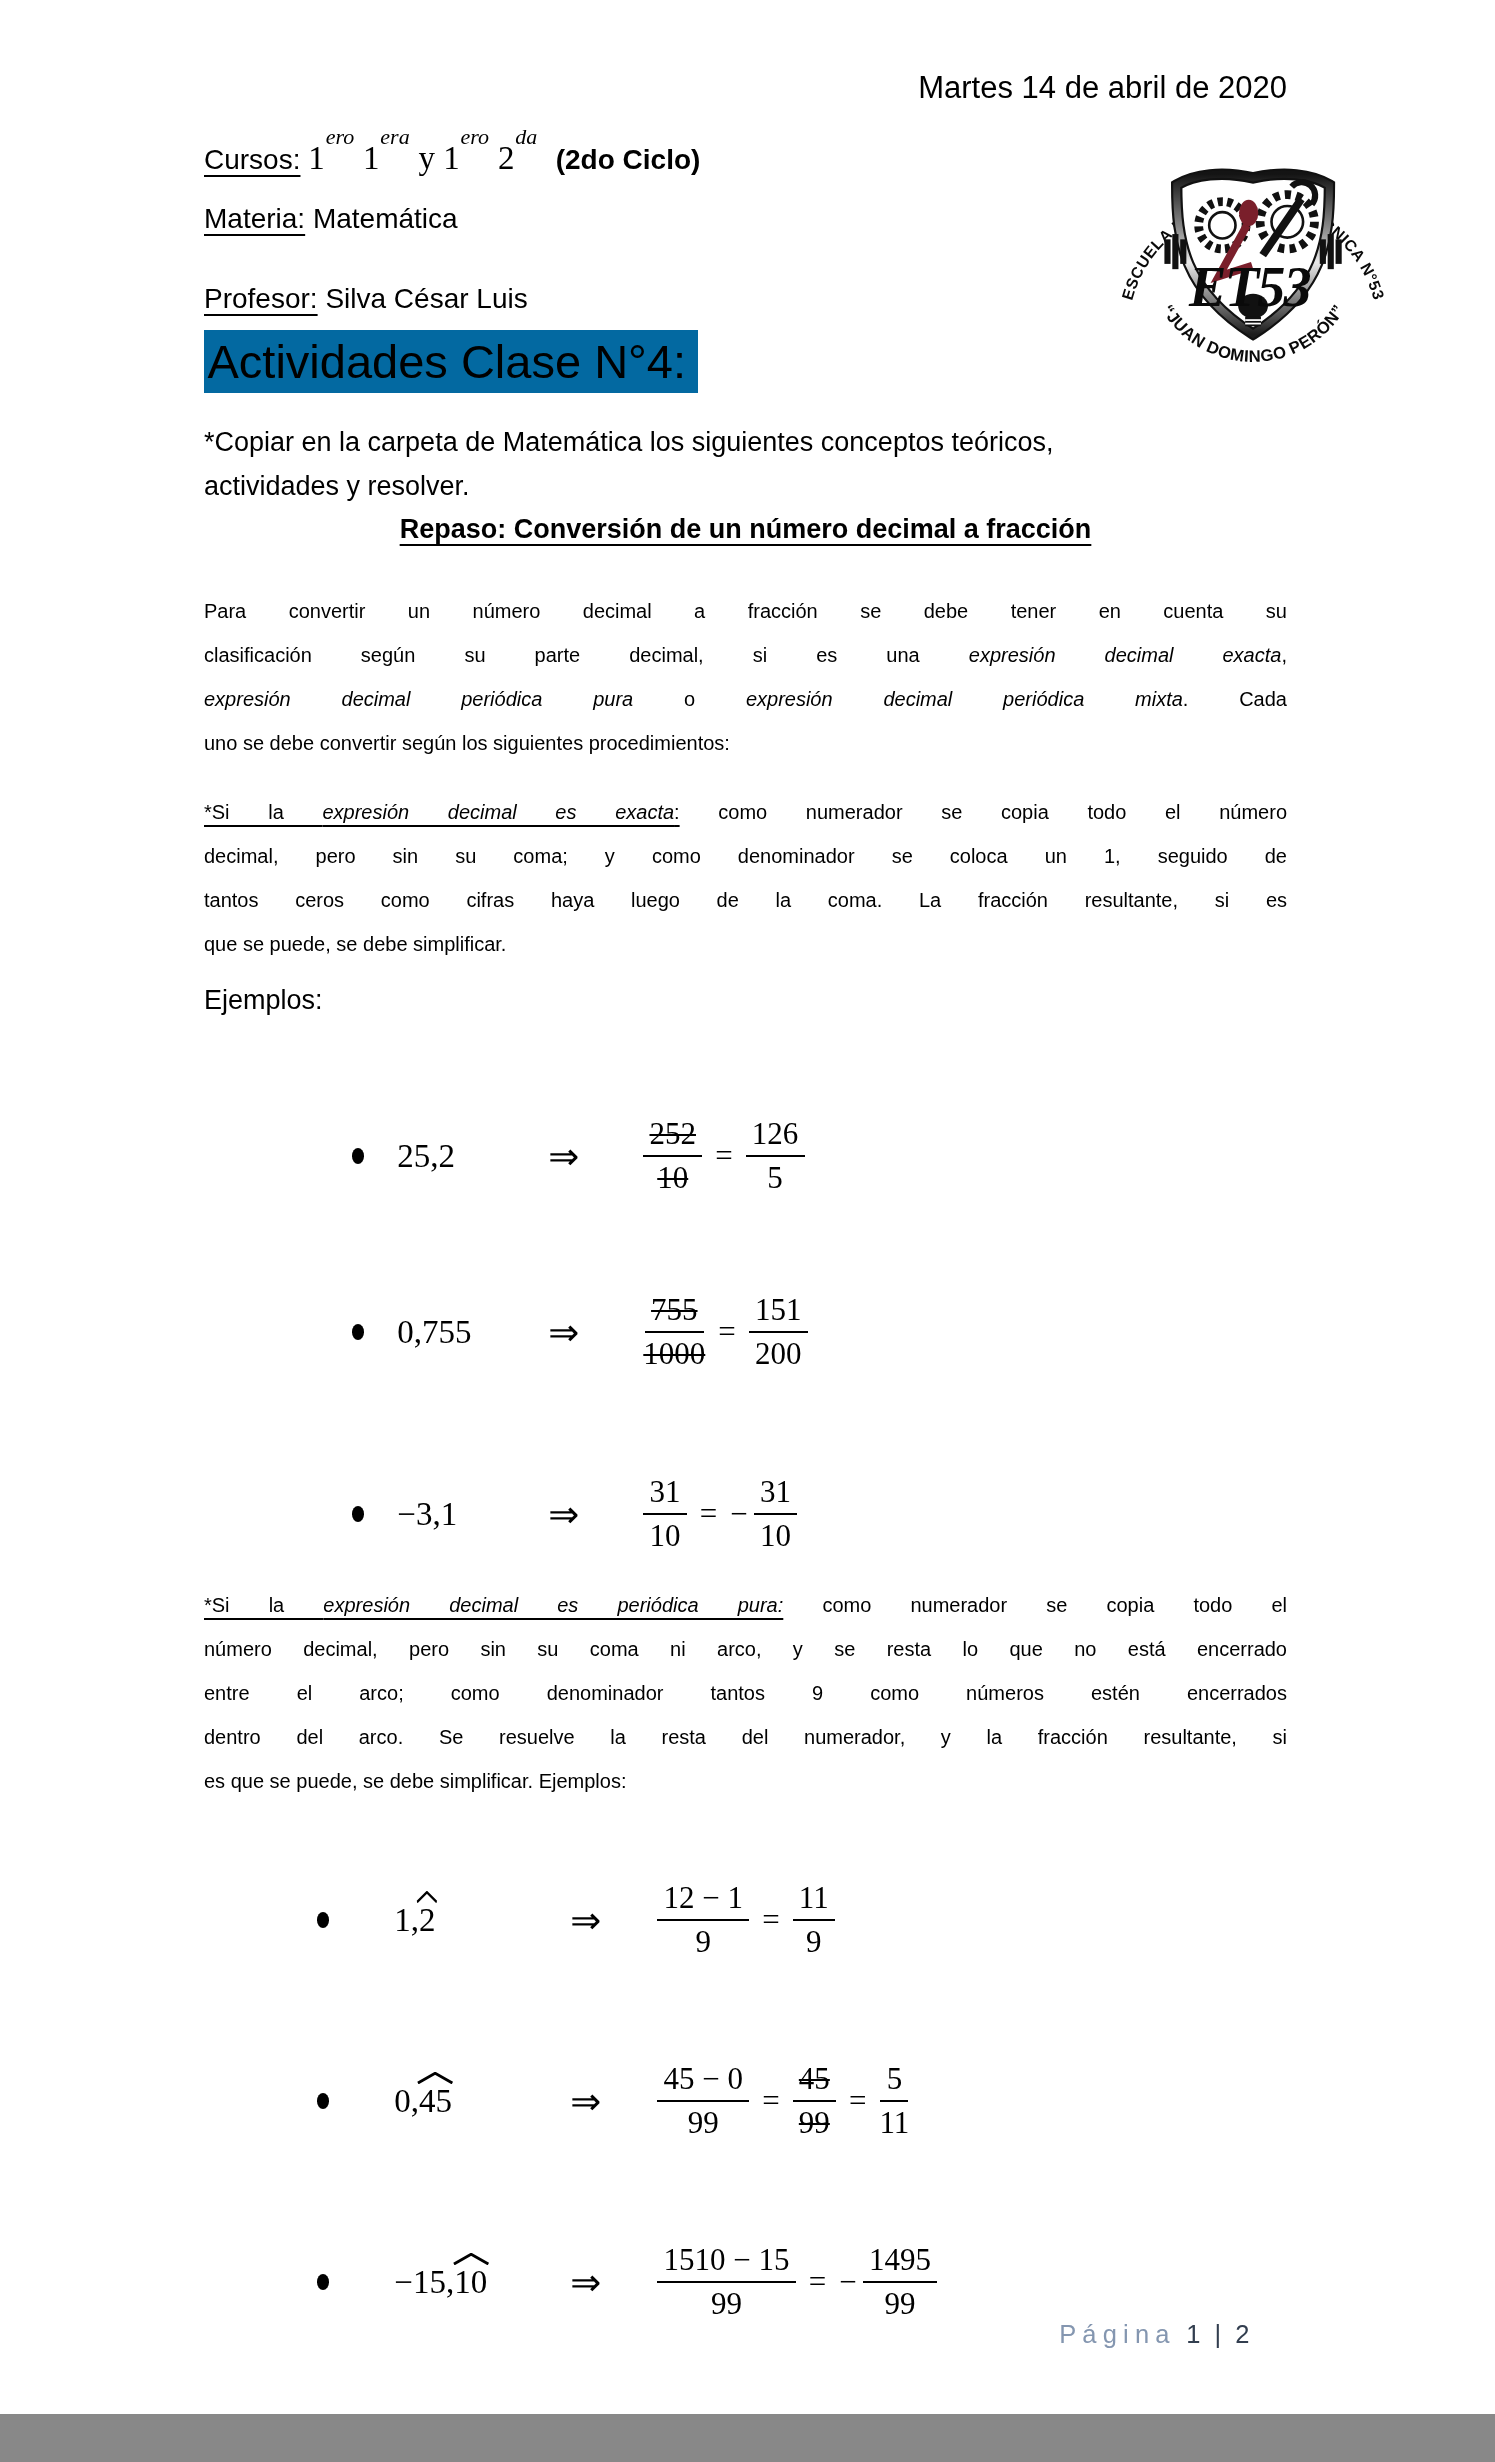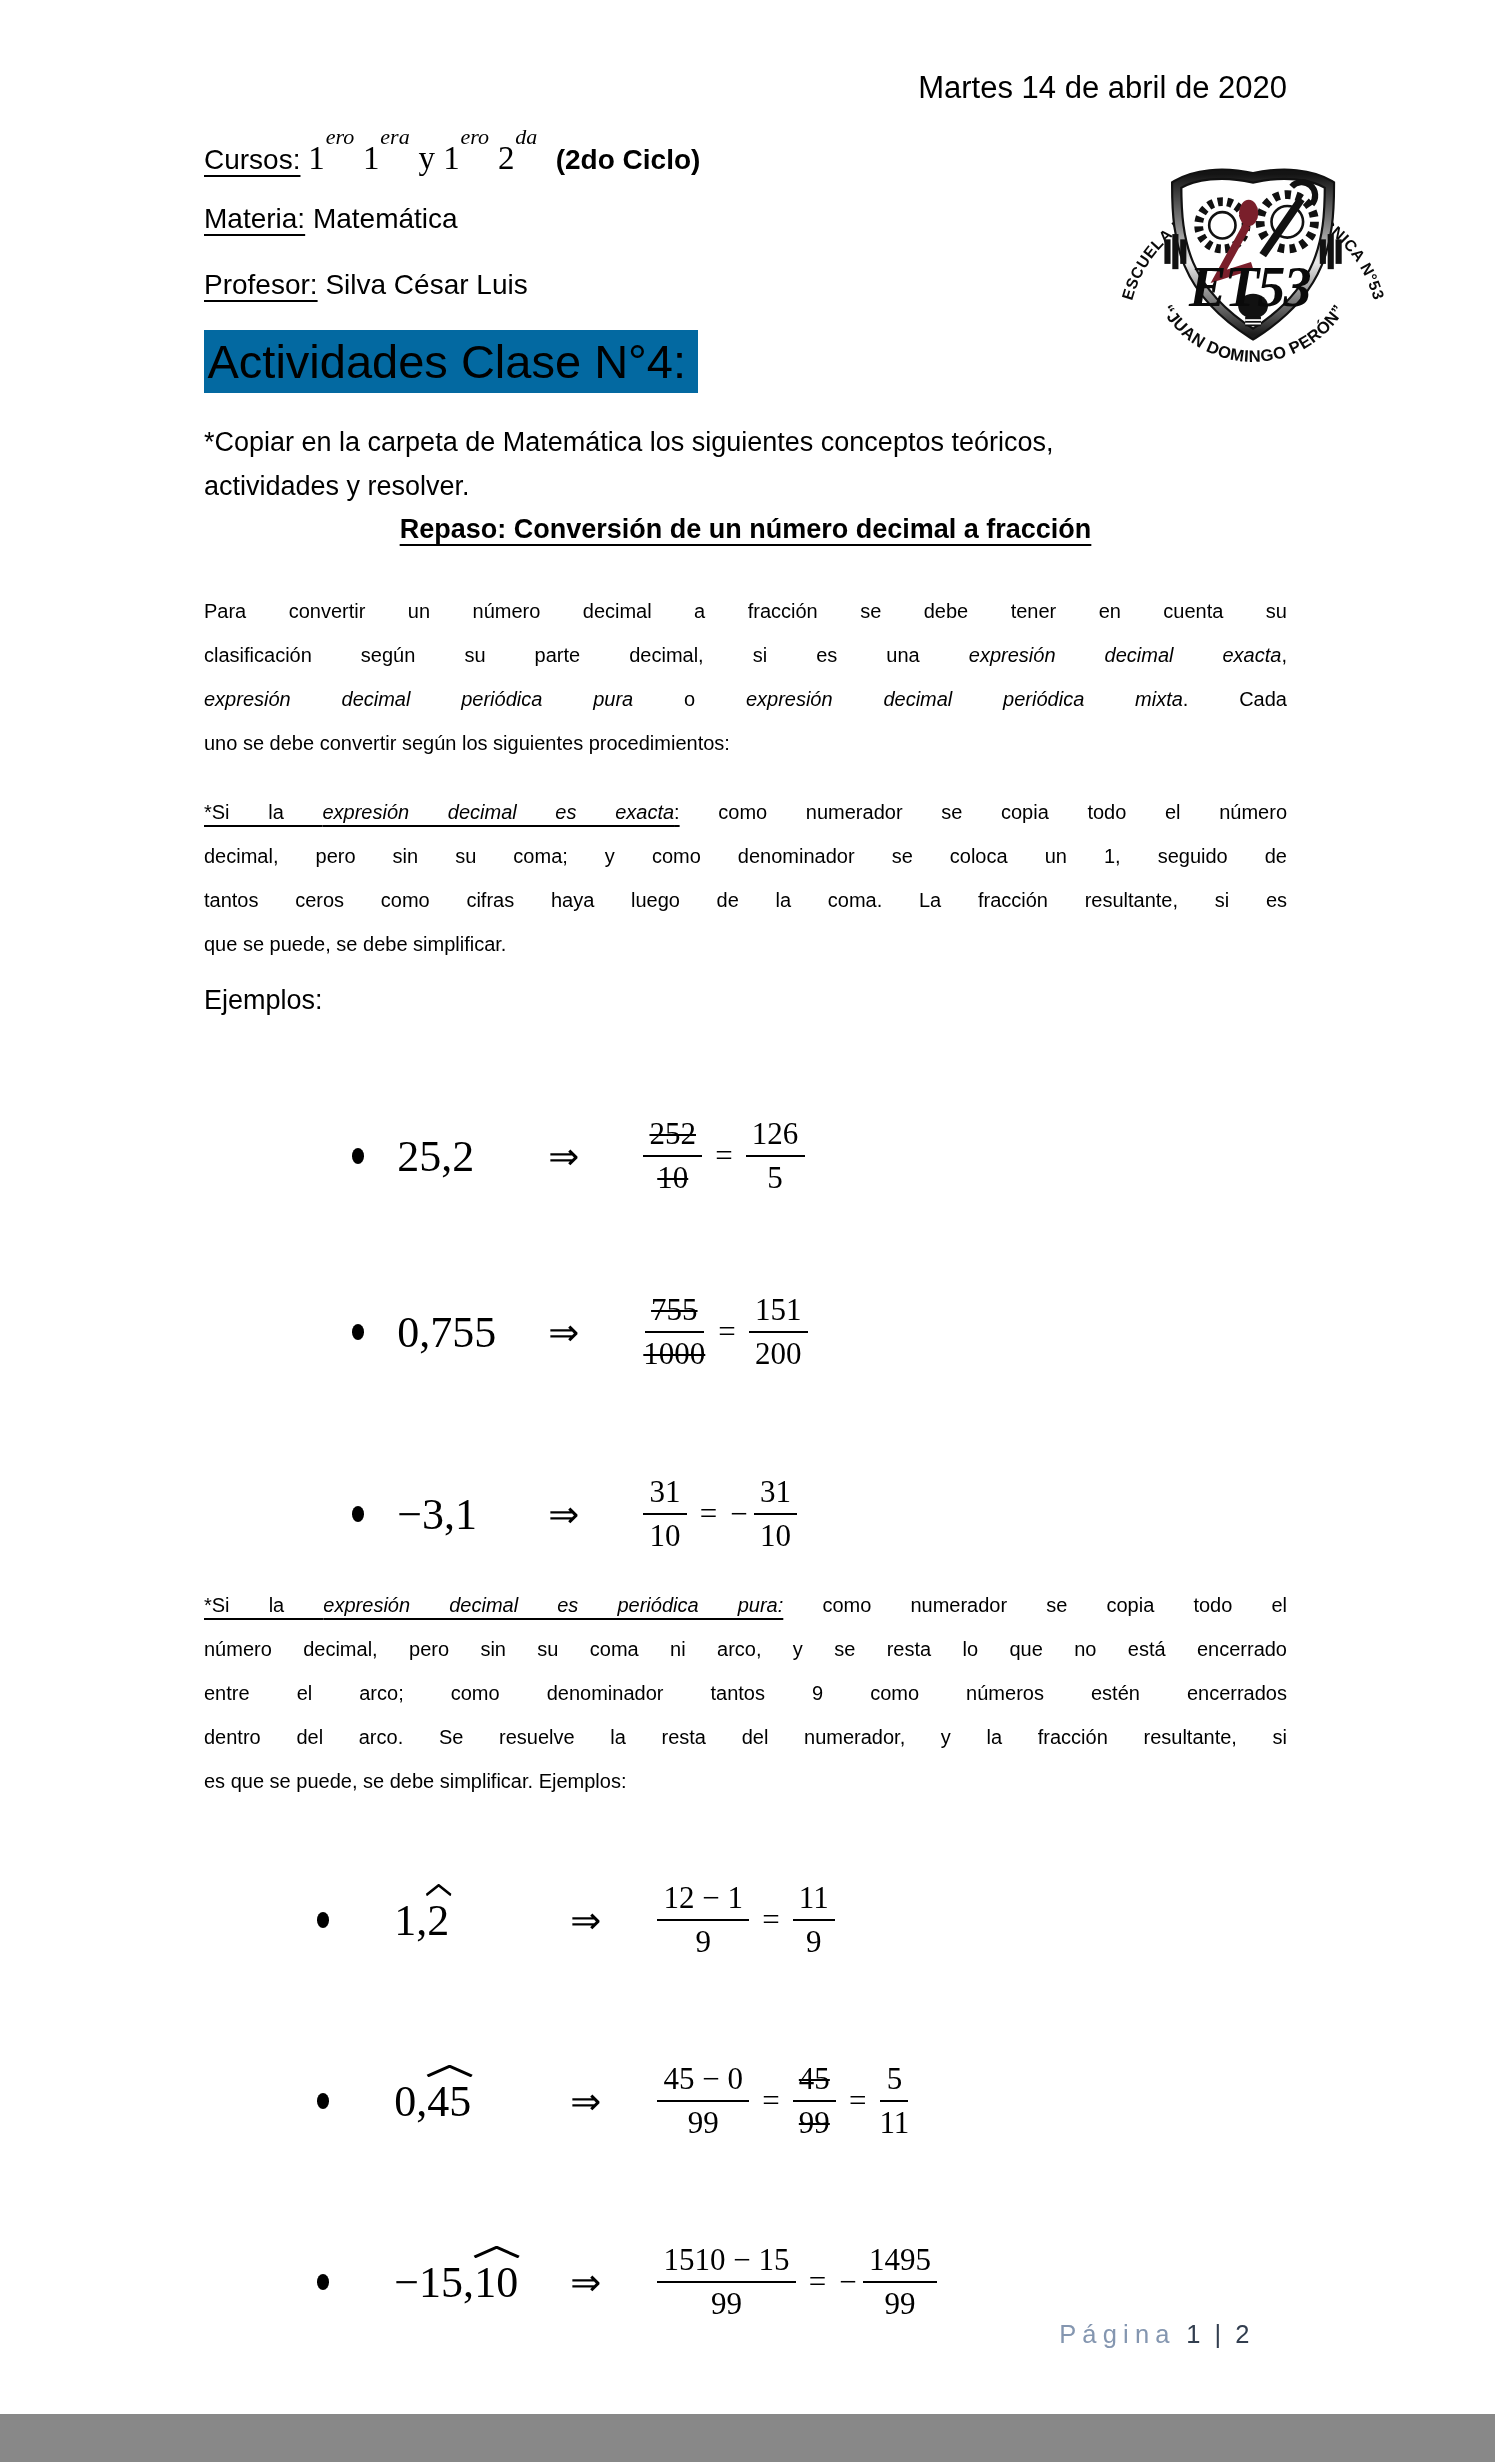--- a/index.html
+++ b/index.html
@@ -28,21 +28,21 @@
 
   .para { font-size:20px; line-height:44px; }
   .jl { text-align:justify; text-align-last:justify; }
   .jl-last { text-align:left; }
   em { font-style:italic; }
 
   .ejemplos { top:985px; font-size:27px; }
 
   .ex-row { position:absolute; left:204px; display:flex; align-items:center; height:132px; }
   .bullet { width:12.3px; height:16px; border-radius:50%; background:#000; flex:0 0 auto; }
-  .ex-val { font-family:"Liberation Serif", serif; font-size:44px; white-space:nowrap; }
+  .ex-val { font-family:"Liberation Serif", serif; font-size:33px; white-space:nowrap; }
   .arrow { font-family:"Liberation Serif", serif; font-size:37px; width:39px; }
   .mexp { display:flex; align-items:center; font-family:"Liberation Serif", serif; font-size:31px; }
   .frac { display:inline-flex; flex-direction:column; align-items:center; }
   .frac .num { border-bottom:2.6px solid #000; padding:0 6.2px 3.5px; white-space:nowrap; }
   .frac .den { padding-top:2.6px; }
   .strike .num, .strike .den { text-decoration:line-through; text-decoration-thickness:2.2px; }
   .eq { margin:0 13px; }
   .sign { margin-right:6.2px; }
 
   .s1 .bullet { margin-left:148px; }
@@ -127,21 +127,21 @@
     <span class="u">Cursos:</span>
     <span class="math"><span>1</span><sup class="msup">ero</sup><span>1</span><sup class="msup">era</sup><span>y</span> <span>1</span><sup class="msup">ero</sup><span>2</span><sup class="msup last">da</sup></span>
     <span class="ciclo">(2do Ciclo)</span>
   </div>
 
   <div class="abs info" style="top:203px">
     <span class="u">Materia:</span>
     <span>Matemática</span>
   </div>
 
-  <div class="abs info" style="top:269px">
+  <div class="abs info" style="top:283px">
     <span class="u">Profesor:</span>
     <span>Silva César Luis</span>
   </div>
 
   <div class="abs title-hl">Actividades Clase N°4:</div>
 
   <div class="abs intro">
     <div>*Copiar en la carpeta de Matemática los siguientes conceptos teóricos,</div>
     <div>actividades y resolver.</div>
   </div>

